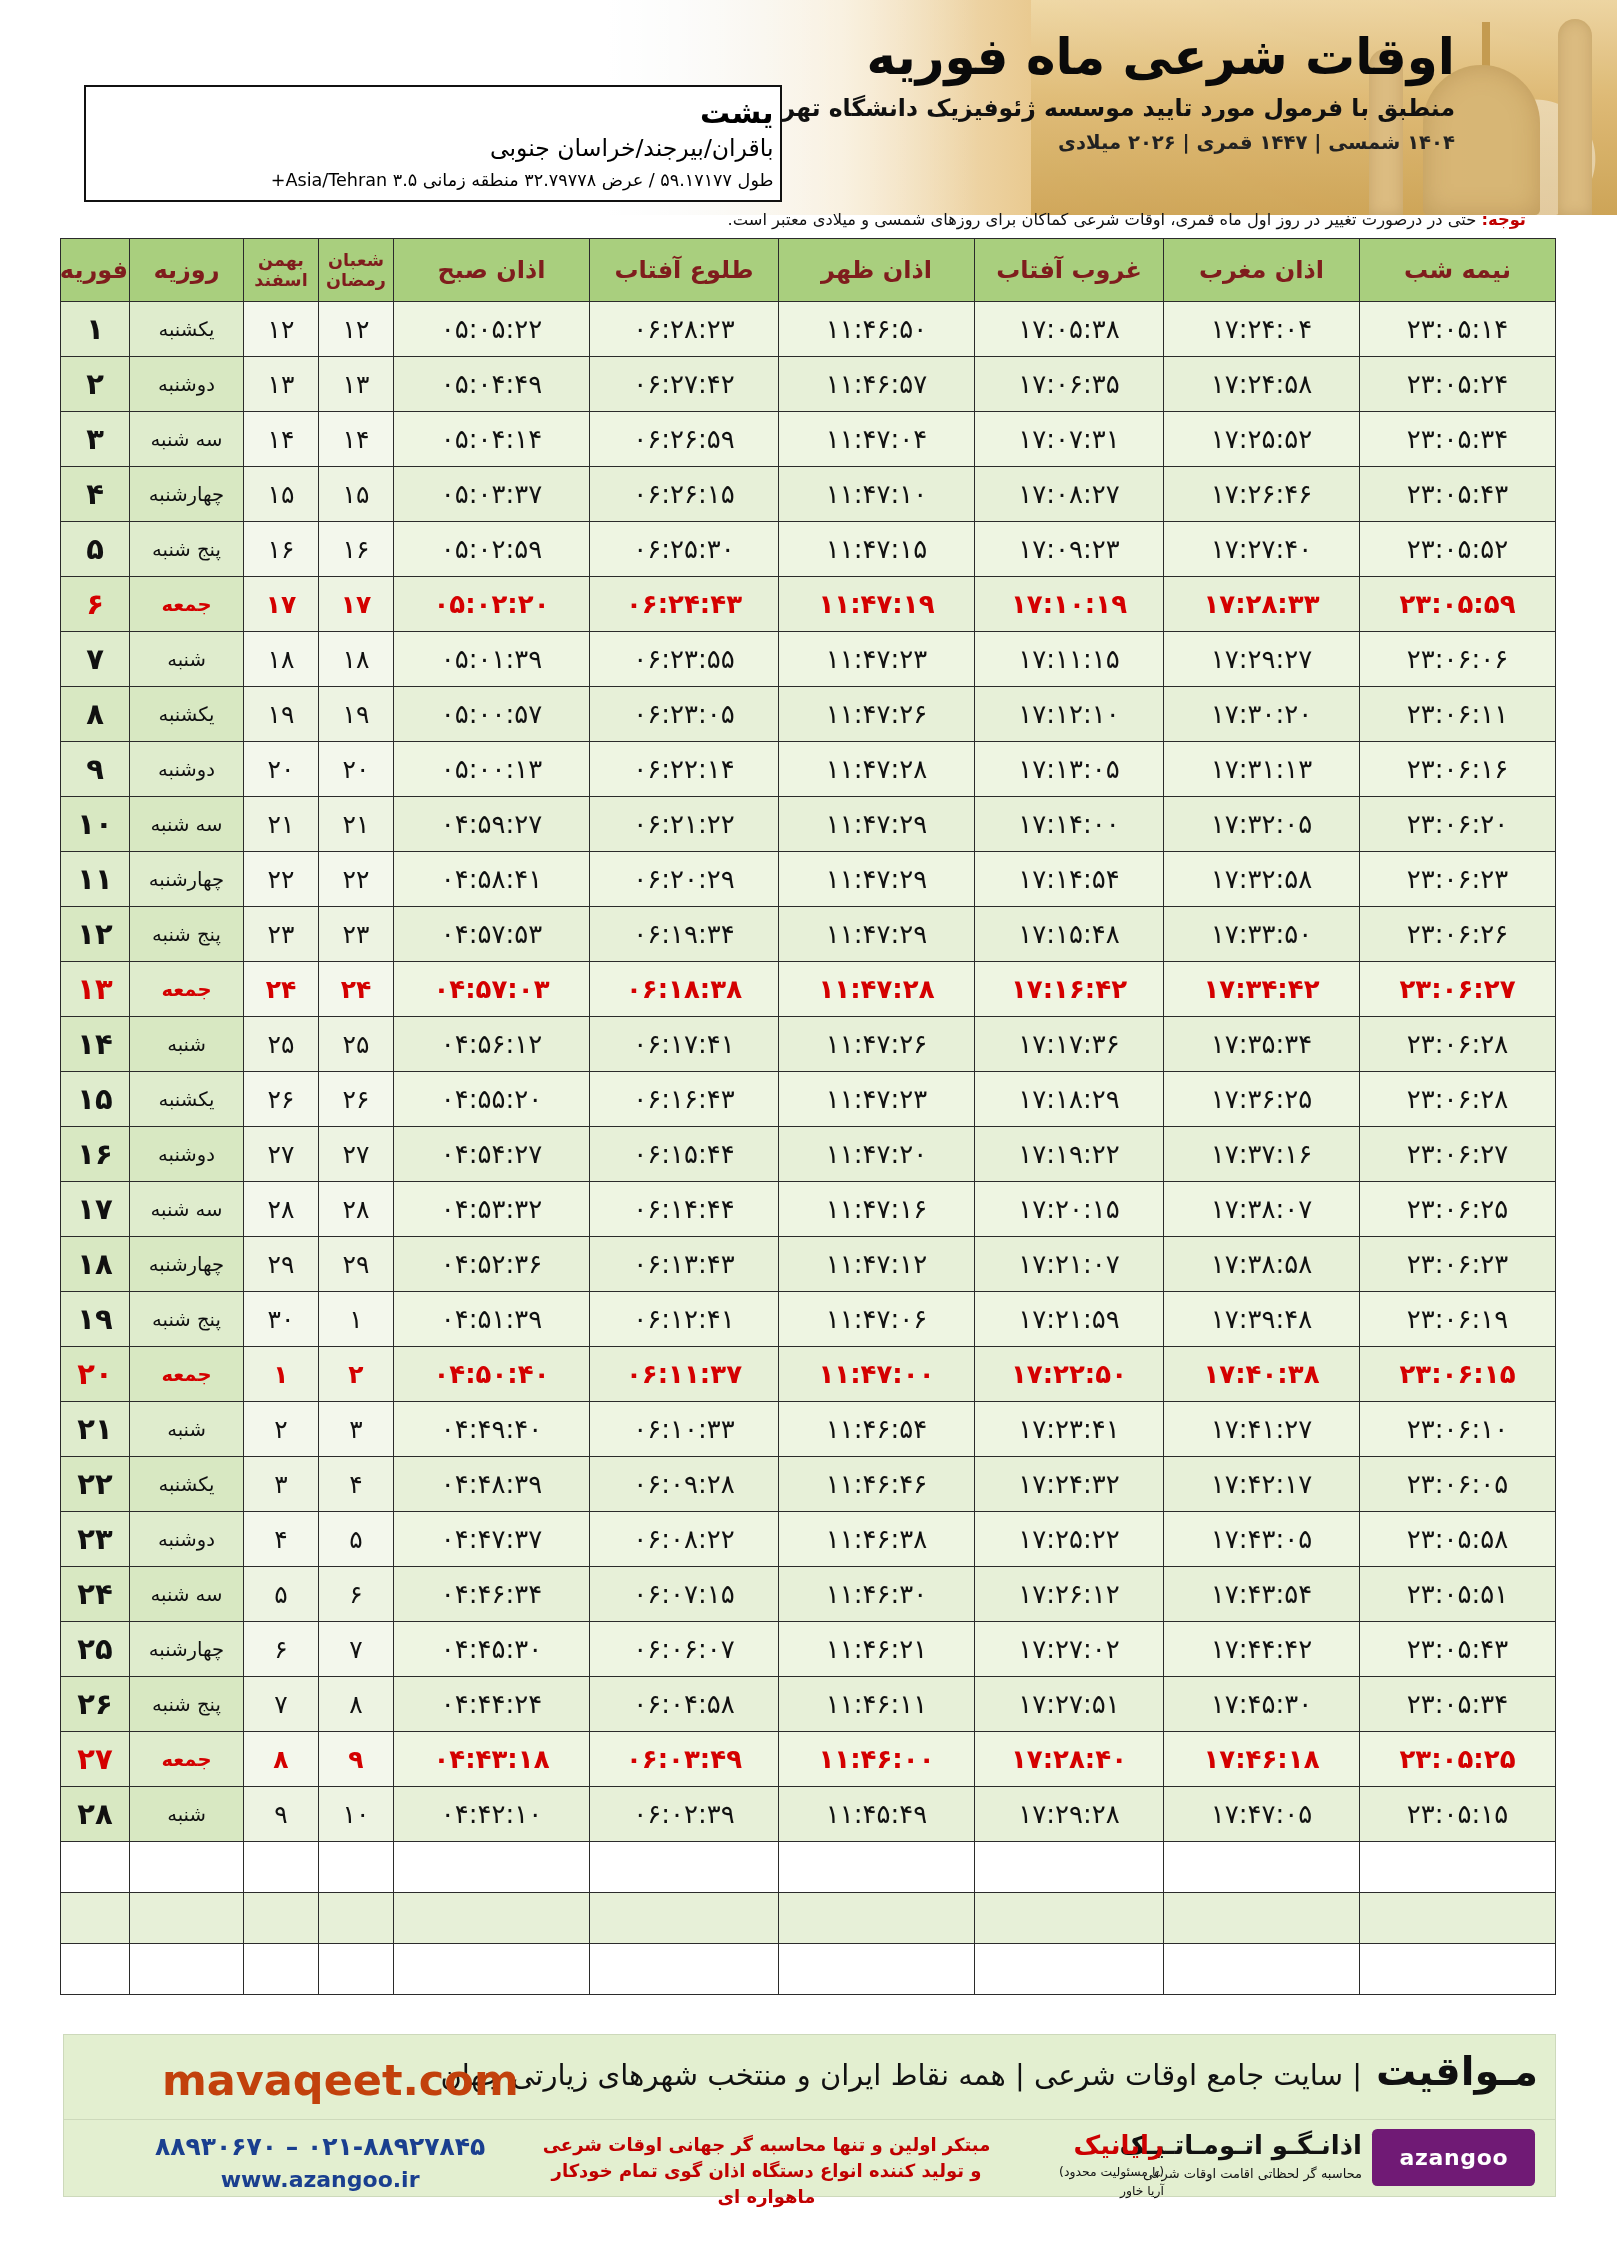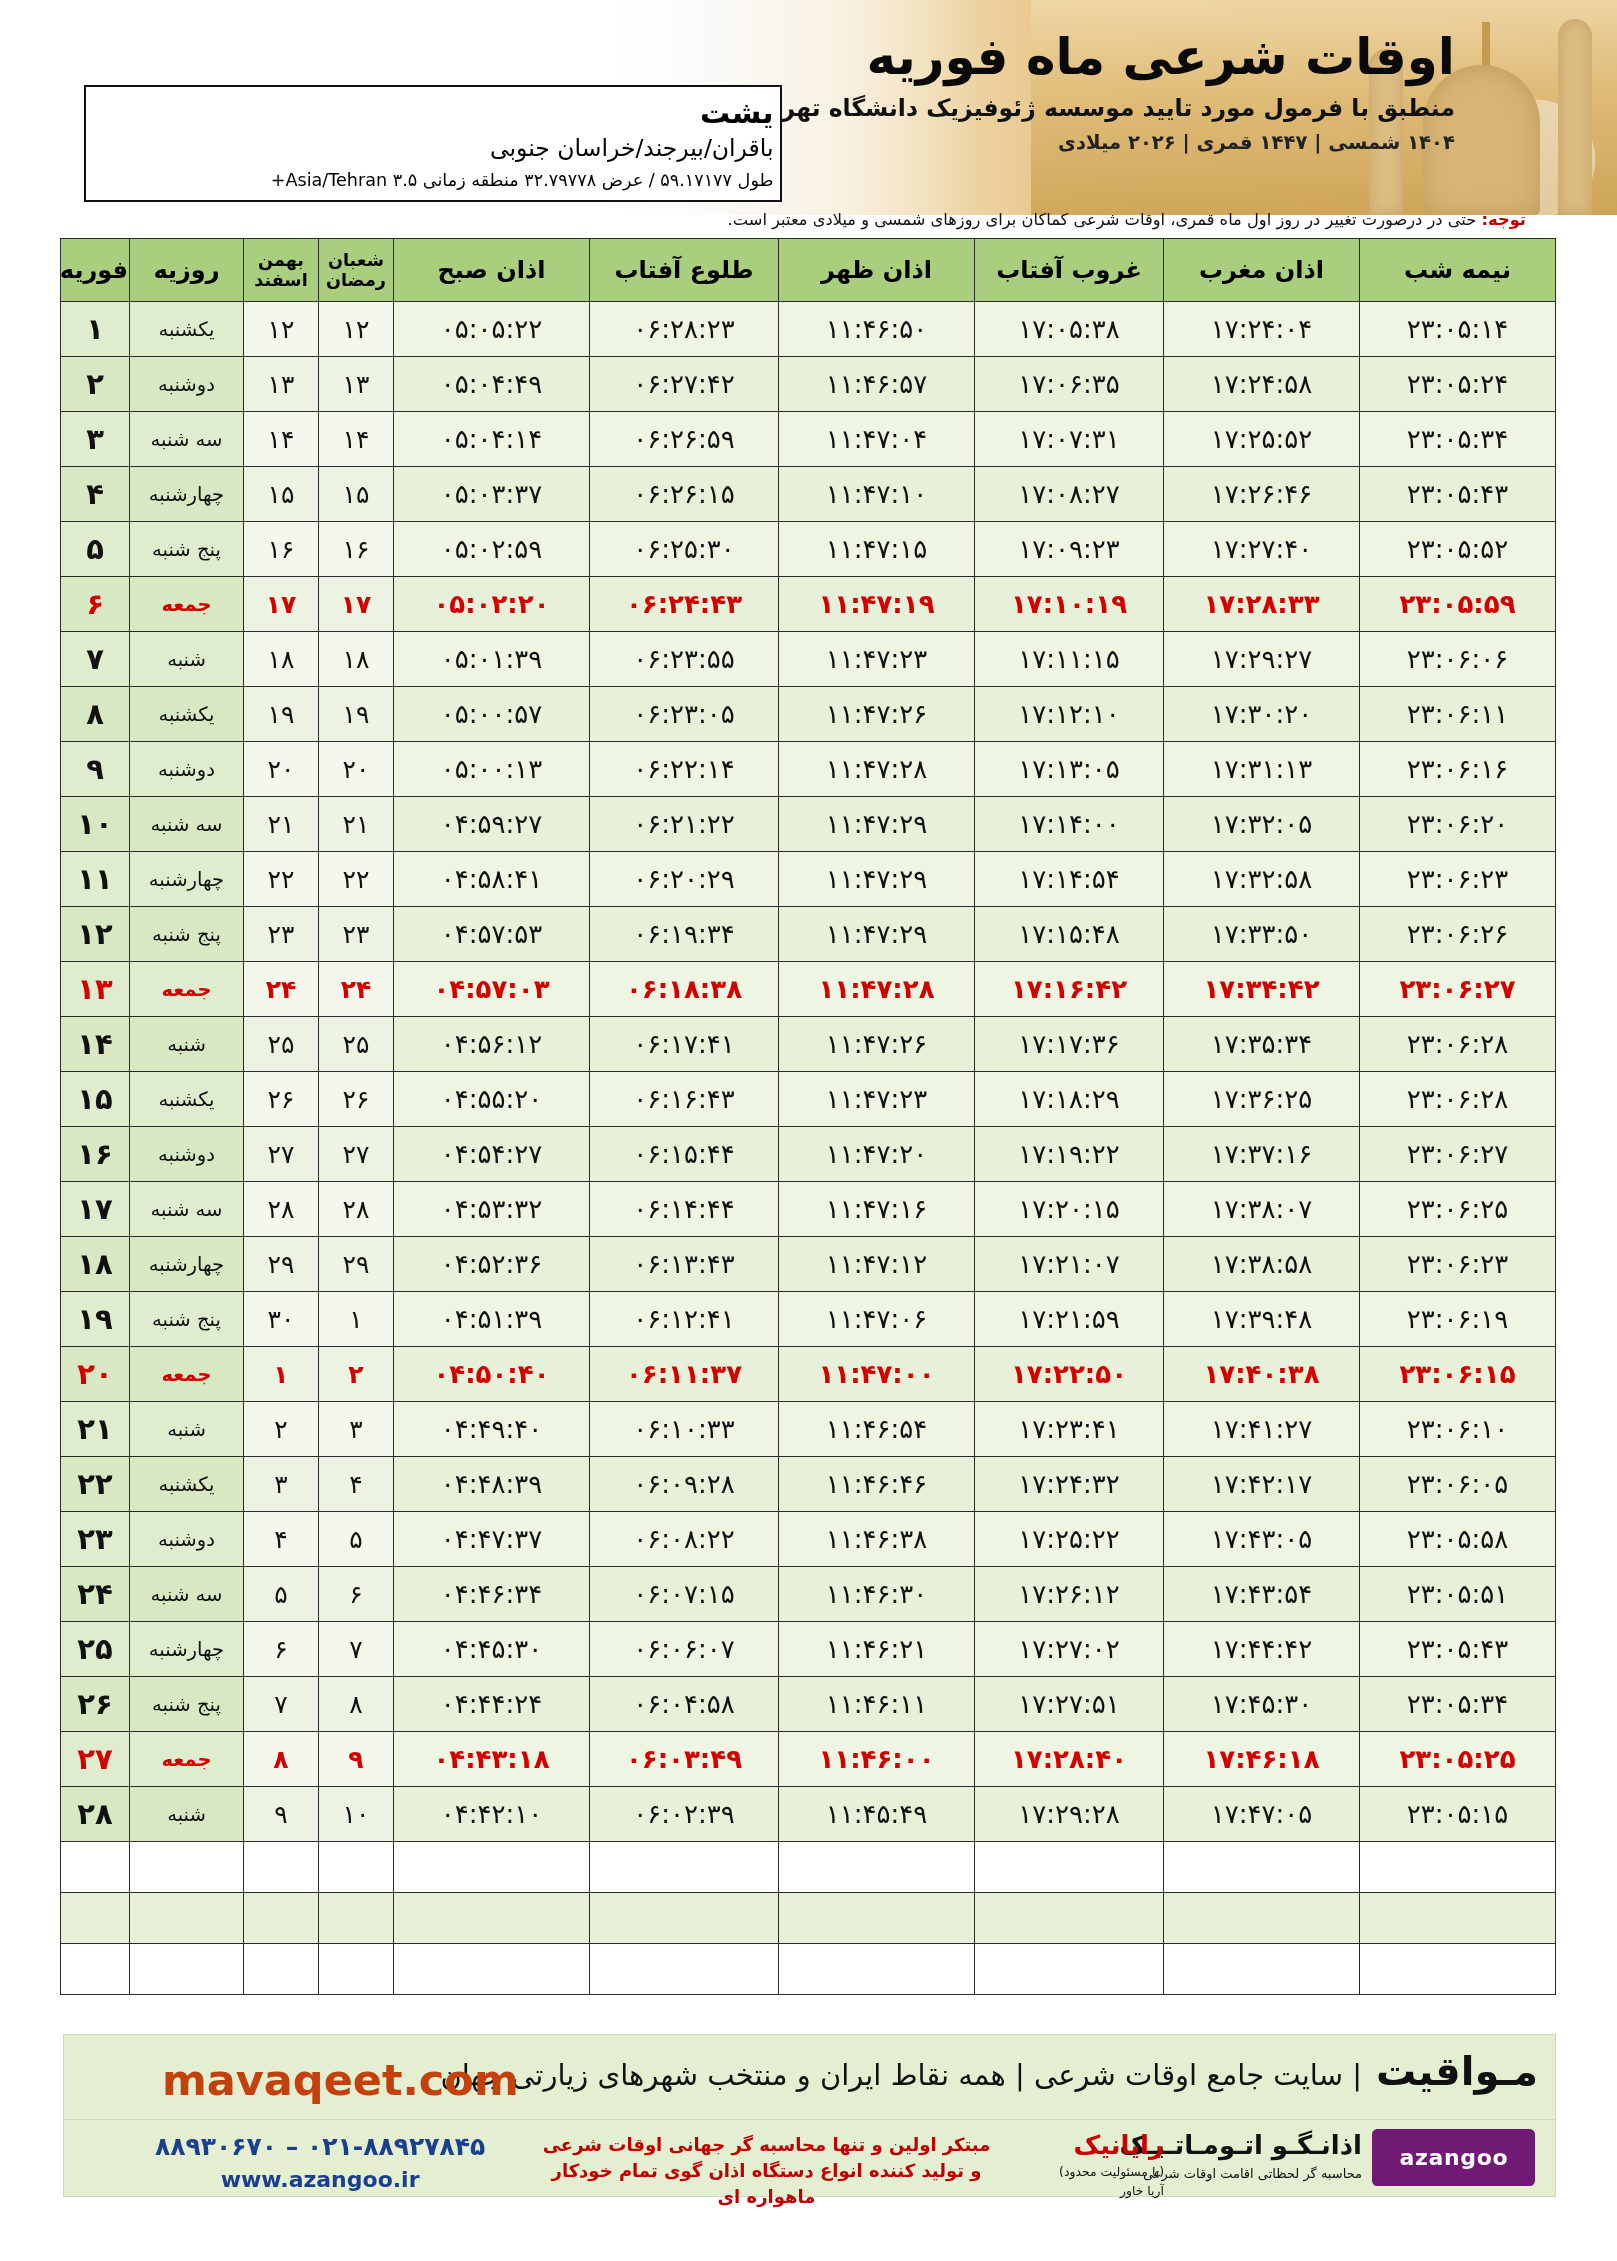--- a/index.html
+++ b/index.html
@@ -79,21 +79,21 @@
   .tbl-wrap{position:absolute;left:63px;top:238px;width:1493px;}
   table{border-collapse:collapse;width:100%;table-layout:fixed;}
   th,td{
     border:1.3px solid #2b2b2b;
     text-align:center;
     font-family:"DejaVu Sans","Liberation Sans",sans-serif;
   }
   thead th{
     background:#a9cf7e;
     height:60px;
-    font-size:24px;font-weight:bold;color:#000000;
+    font-size:24px;font-weight:bold;color:#7f1d1d;
   }
   thead th.stack{font-size:17.6px;line-height:1.15;}
   tbody td{height:52px;font-size:26px;color:#111;background:#eef5e2;}
   tbody tr:nth-child(even) td{background:#e7f0d8;}
   tbody td.dow{font-size:19.6px;background:#dfeccd;}
   tbody tr:nth-child(even) td.dow{background:#d8e8c2;}
   tbody td.greg{font-size:29px;font-weight:bold;background:#dfeccd;}
   tbody tr:nth-child(even) td.greg{background:#d8e8c2;}
   tbody td.hij{font-size:25px;background:#f3f7ec;}
   tbody tr:nth-child(even) td.hij{background:#edf3e2;}

